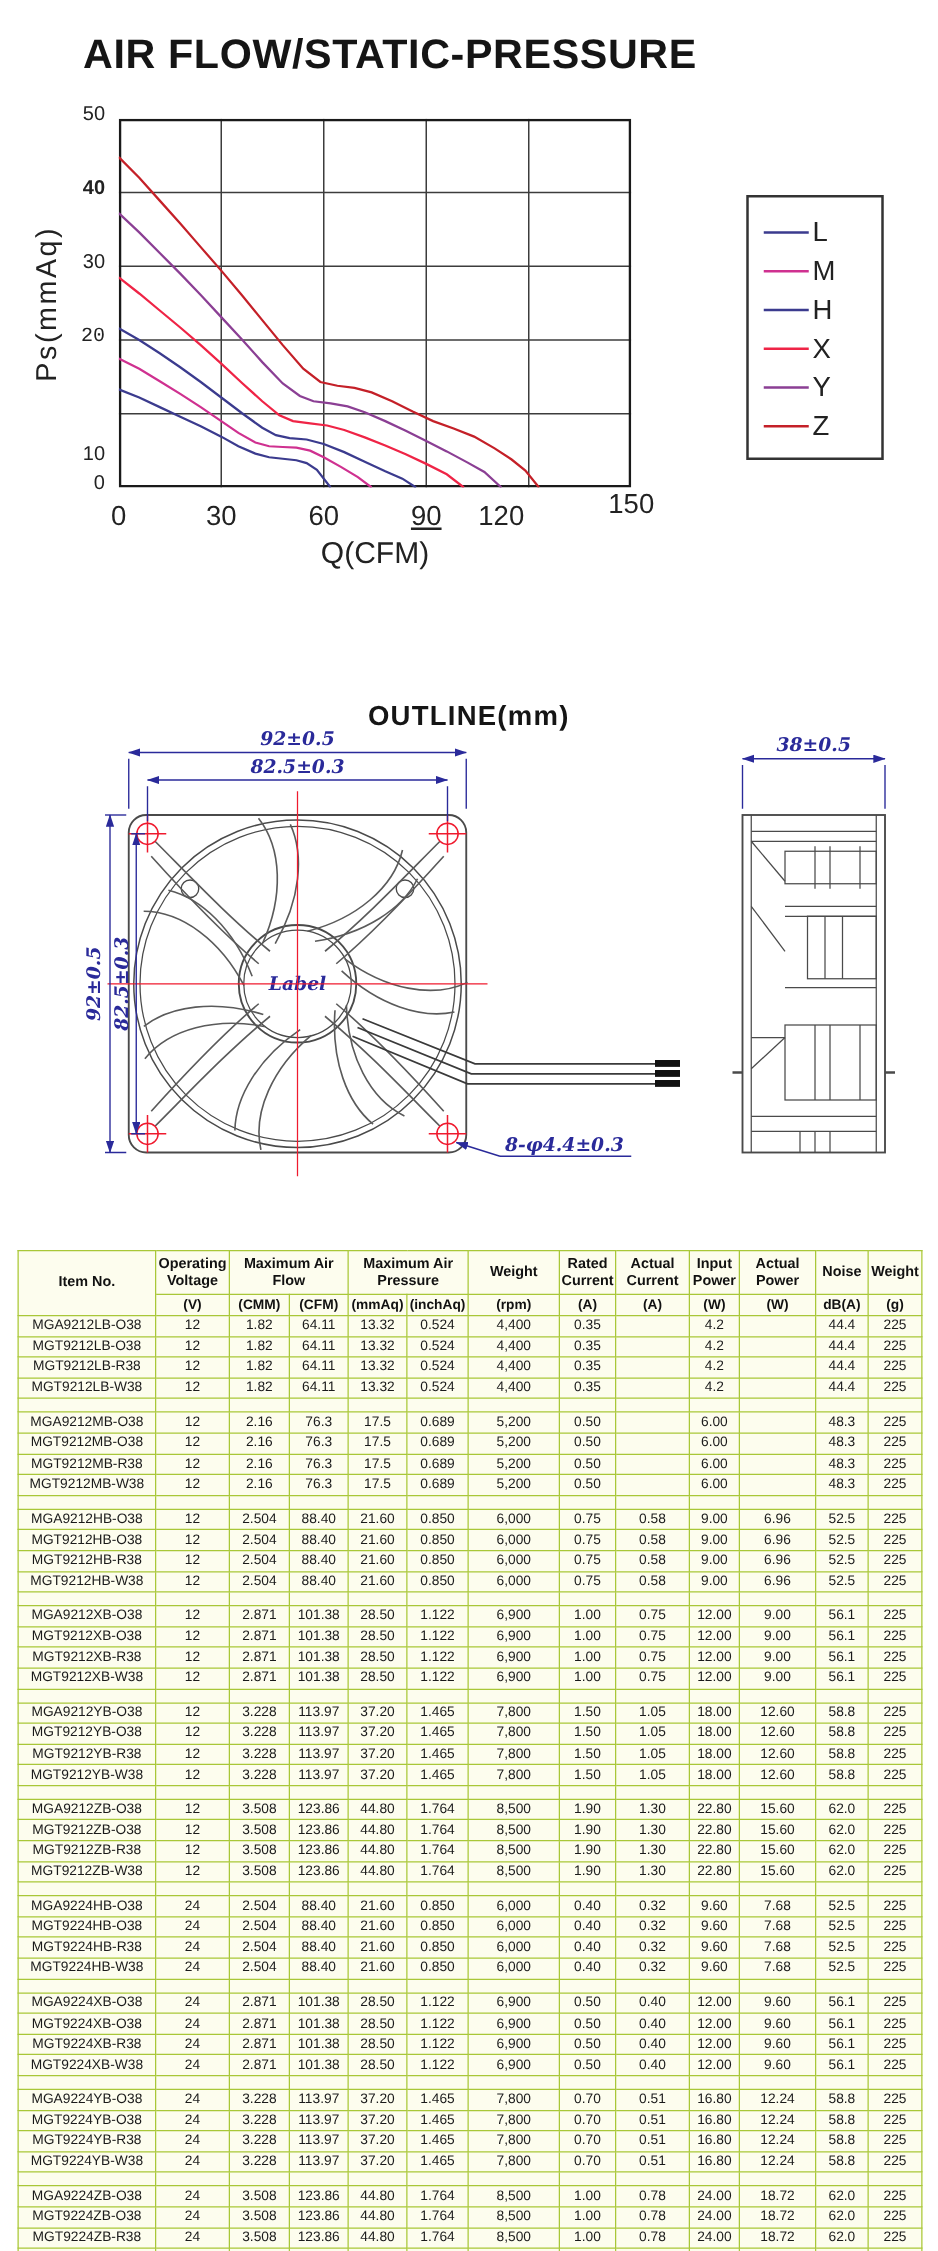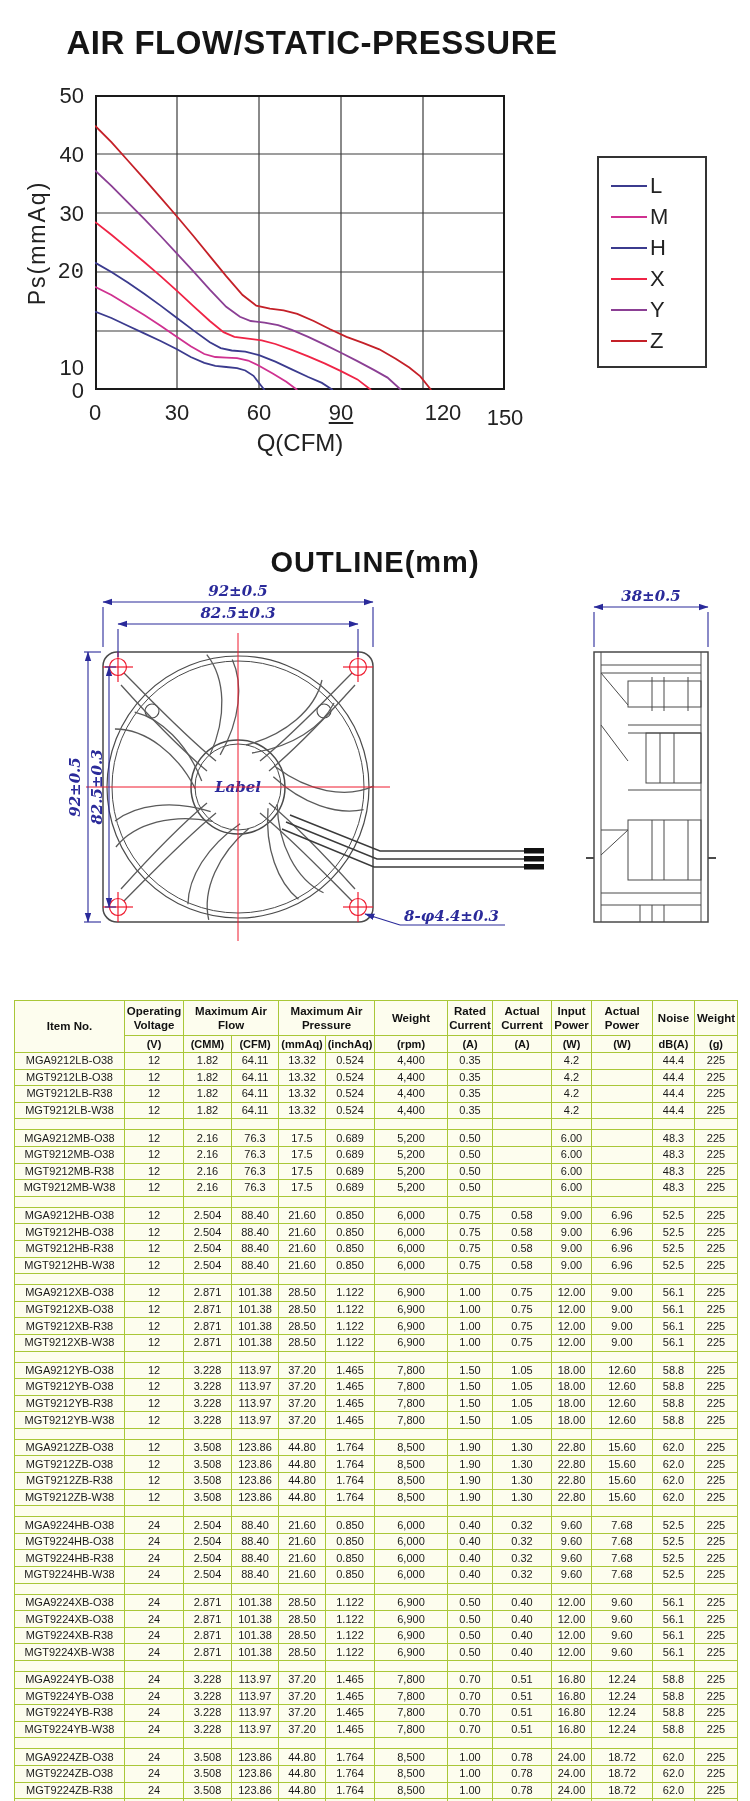--- a/index.html
+++ b/index.html
@@ -4,35 +4,35 @@
 <style>
   html,body{margin:0;padding:0;background:#fff;}
   .page{position:relative;width:750px;height:1801px;background:#fff;
         font-family:"Liberation Sans",sans-serif;color:#111;overflow:hidden;}
 
   
   .chart-title{position:absolute;top:24px;left:0;width:624px;text-align:center;
     font-size:33px;font-weight:900;letter-spacing:.5px;color:#151515;}
   #chart-area{position:absolute;left:0;top:75px;width:750px;height:470px;}
   #chart-svg{position:absolute;left:95px;top:20px;}
-  .ytick{position:absolute;width:40px;text-align:right;font-size:22px;color:#222;}
+  .ytick{position:absolute;width:40px;text-align:right;font-size:16px;color:#222;}
   .xtick{position:absolute;width:56px;text-align:center;font-size:22px;color:#222;}
   .ylab{position:absolute;left:37px;top:168px;transform:translate(-50%,-50%) rotate(-90deg);
     font-size:23px;letter-spacing:2px;white-space:nowrap;color:#222;}
   .xlab{position:absolute;left:200px;top:354px;width:200px;text-align:center;
     font-size:24px;color:#222;}
   .legend{position:absolute;left:597px;top:81px;width:106px;border:2px solid #333;
     background:#fff;padding:12px 0 10px 0;}
   .legend-item{display:flex;align-items:center;height:31px;padding-left:12px;}
   .legend-line{display:inline-block;width:36px;height:0;border-top:2px solid #000;margin-right:3px;}
   .legend-label{font-size:22px;color:#222;}
 
   
-  .outline-title{position:absolute;top:546px;left:0;width:750px;text-align:center;
-    font-size:29px;font-weight:900;letter-spacing:1px;color:#151515;}
+  .outline-title{position:absolute;top:560px;left:0;width:750px;text-align:center;
+    font-size:22px;font-weight:900;letter-spacing:1px;color:#151515;}
   #outline-svg{position:absolute;left:0;top:575px;}
   .dimtxt{font-family:"DejaVu Serif",serif;font-style:italic;font-size:15px;
     fill:#2a2a9a;font-weight:bold;}
 
   
   #spec-table{position:absolute;left:14px;top:1000px;width:723px;
     border-collapse:collapse;table-layout:fixed;background:#fdfdee;}
   #spec-table th,#spec-table td{border:1.5px solid #a9c738;text-align:center;
     padding:0;overflow:hidden;}
   #spec-table thead tr.h1 th{height:34px;font-size:11.5px;font-weight:bold;color:#111;line-height:1.25;}
@@ -90,28 +90,28 @@
         </div>
         <div class="legend-item">
           <span class="legend-line" style="border-top-color: rgb(196, 32, 40);"></span>
           <span class="legend-label">Z</span>
         </div>
       </div>
   <div class="ytick" style="left: 44px; top: 303px;">0</div>
       <div class="ytick" style="left: 44px; top: 244px; margin-top: 36px;">10</div>
       <div class="ytick" style="left: 44px; top: 185px; font-family: Liberation Mono, monospace;">20</div>
       <div class="ytick" style="left: 44px; top: 126px;">30</div>
-      <div class="ytick" style="left: 44px; top: 67px;">40</div>
+      <div class="ytick" style="left: 44px; top: 67px; font-weight: bold;">40</div>
       <div class="ytick" style="left: 44px; top: 8px;">50</div>
       <div class="xtick" style="left: 67px; top: 325px;">0</div>
       <div class="xtick" style="left: 149px; top: 325px;">30</div>
       <div class="xtick" style="left: 231px; top: 325px; text-align: center;">60</div>
       <div class="xtick" style="left: 313px; top: 325px; text-decoration: underline;">90</div>
-      <div class="xtick" style="left: 415px; top: 325px;">120</div>
-      <div class="xtick" style="left: 477px; top: 330px;">150</div>
+      <div class="xtick" style="left: 373px; top: 325px;">120</div>
+      <div class="xtick" style="left: 477px; top: 315px;">150</div>
     </div>
 
   <div class="outline-title">OUTLINE(mm)</div>
 
   <svg id="outline-svg" width="750" height="400" viewBox="0 0 750 400">
     <defs>
       <marker id="arr" markerWidth="9" markerHeight="7" refX="8.5" refY="3" orient="auto">
         <path d="M0,0 L9,3 L0,6 Z" fill="#2a2a9a"></path>
       </marker>
       <marker id="arrS" markerWidth="9" markerHeight="7" refX="8.5" refY="3" orient="auto-start-reverse">

